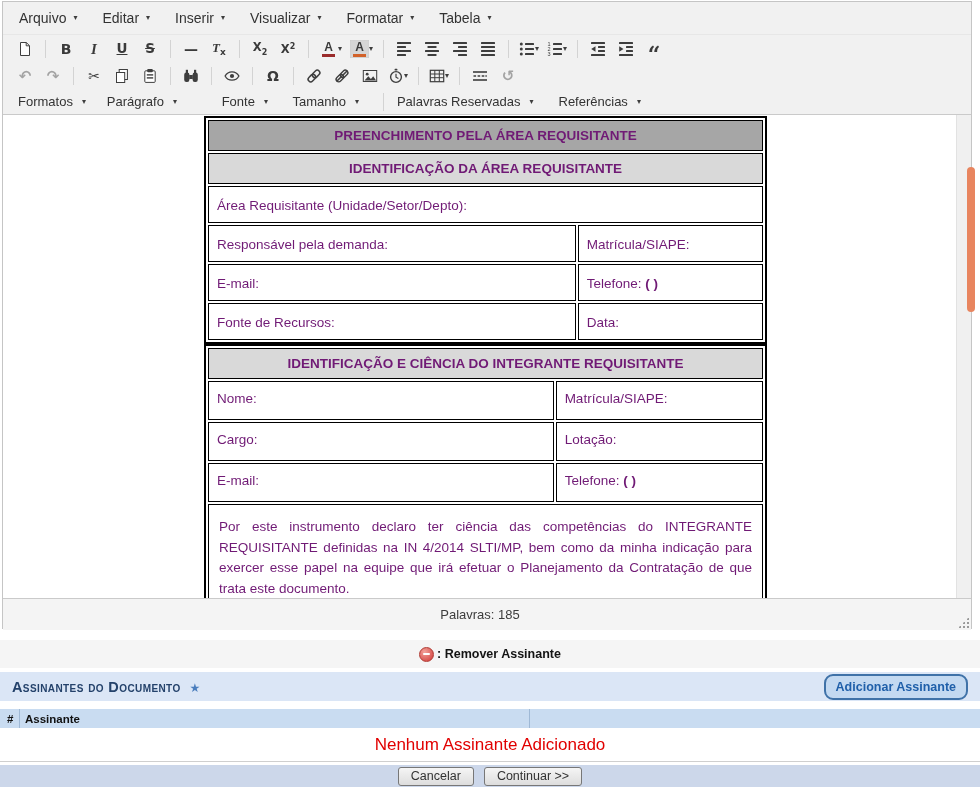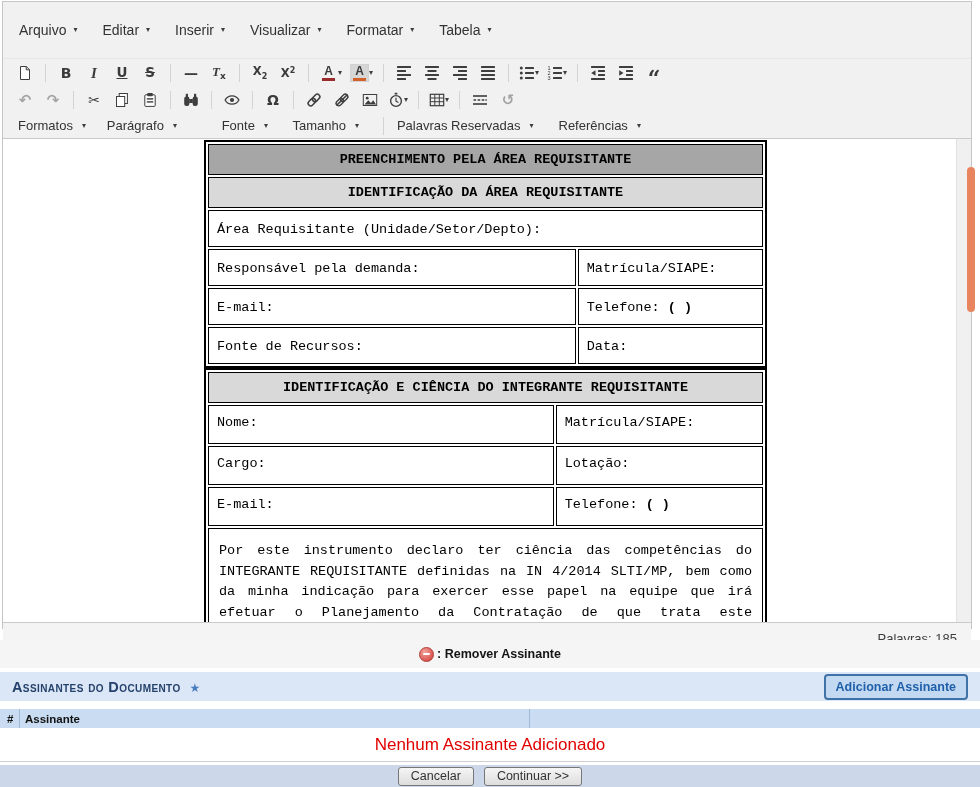--- a/index.html
+++ b/index.html
@@ -3,21 +3,21 @@
 <meta charset="utf-8">
 <style>
   html,body{margin:0;padding:0}
   body{width:980px;height:787px;overflow:hidden;background:#fff;
        font-family:"Liberation Sans","DejaVu Sans",sans-serif;}
   .page{position:relative;width:980px;height:787px}
 
   
   .mce{position:absolute;left:2px;top:1px;width:970px;height:628px;
        border:1px solid #c5c5c5;background:#f1f1f1;box-sizing:border-box}
-  .menubar{display:flex;align-items:center;height:32px;padding:12px 6px;
+  .menubar{display:flex;align-items:center;height:32px;padding:0 6px;
            background:#f1f1f1;border-bottom:1px solid #e7e7e7}
   .menu-item{display:inline-flex;align-items:center;height:26px;padding:0 10px;margin-right:5px;
              font-size:14px;color:#333;background:none;border:0;cursor:pointer;font-family:inherit}
   .menu-item .caret{margin-left:7px}
   .caret{font-size:8px;color:#3e3e3e;line-height:1}
 
   .toolbar{display:flex;align-items:center;padding:0 8px;background:#f1f1f1}
   #toolbar1{height:28px}
   #toolbar2{height:26px}
   #toolbar3{height:25px}
@@ -38,29 +38,29 @@
           cursor:pointer;font-family:inherit;white-space:nowrap}
   .tb-lbl .caret{margin-left:9px}
   .tb-lbl.sel{width:80px;justify-content:flex-end}
 
   
   .editarea{position:relative;height:483px;background:#fff;overflow:hidden;border-top:1px solid #cacaca}
   .iframe-sb{position:absolute;top:0;right:0;width:14px;height:100%;background:#f0f0f0;
              border-left:1px solid #e2e2e2}
   .doc{margin:1px 0 0 201px;width:563px}
   .doctable{border-collapse:separate;border-spacing:2px;background:#fff;border:2px solid #000;
-            table-layout:fixed;width:563px;color:#000000;font-size:13.5px;font-family:Liberation Mono, monospace}
+            table-layout:fixed;width:563px;color:#701a75;font-size:13.5px;font-family:Liberation Sans, sans-serif}
   .doctable td{border:1px solid #000;padding:11px 8px 9px;vertical-align:top;overflow:hidden}
   .t2 td{padding:9px 8px 13px}
   .doctable td.hdr{font-weight:bold;text-align:center;padding:7px 6px}
   .hdr.dark{background:var(--header_dark,#a6a6a6)}
   .hdr.light{background:var(--header_light,#d9d9d9);padding:11px 6px}
   .doctable td.para{text-align:justify;line-height:1.52;padding:12px 10px 46px}
 
-  .statusbar{position:relative;height:32px;display:flex;align-items:center;justify-content:flex-end;
+  .statusbar{position:relative;height:32px;display:flex;align-items:center;justify-content:center;
              padding-right:14px;background:#f4f4f4;border-top:1px solid #cacaca;font-size:13px;
              color:#3c3c3c;box-sizing:border-box}
   .grip{position:absolute;right:2px;bottom:2px;width:11px;height:11px;
         background-image:radial-gradient(circle,#9a9a9a 1px,transparent 1.3px);
         background-size:4px 4px;clip-path:polygon(100% 0,100% 100%,0 100%)}
 
   
   .legend-band{position:absolute;left:0;top:640px;width:100%;height:28px;background:#f5f5f5;
                display:flex;align-items:center;justify-content:center;gap:3px;
                font-weight:bold;font-size:12.5px;color:#141414}
@@ -69,21 +69,21 @@
                border:1px solid #b03a33;display:inline-flex;align-items:center;justify-content:center}
   .remove-icon::after{content:"";width:7px;height:2px;background:#fff;border-radius:1px}
 
   .section-bar{position:absolute;left:0;top:672px;width:100%;height:29px;
                background:var(--section_bar,#dbe6f6);display:flex;align-items:center;
                justify-content:space-between;padding:0 12px;box-sizing:border-box}
   .section-title{font-variant:small-caps;font-weight:bold;font-size:14.5px;
                  color:var(--section_title,#24426b);letter-spacing:.4px}
   .star{color:#4a7dbd;font-size:12px;margin-left:9px;font-variant:normal}
   .add-btn{background:var(--add_btn_bg,#c3d9f1);border:2px solid var(--add_btn_border,#3f72a8);
-           border-radius:4px;color:var(--add_btn_text,#1f5fa9);font-weight:bold;font-size:12.5px;
+           border-radius:9px;color:var(--add_btn_text,#1f5fa9);font-weight:bold;font-size:12.5px;
            padding:4px 10px;cursor:pointer;font-family:inherit}
 
   .list-header{position:absolute;left:0;top:708px;width:100%;height:20px;
                background:var(--list_header_bg,#c9dcf1);display:flex;align-items:center;
                font-size:11.5px;font-weight:bold;color:#111;border-top:1px solid #fff;box-sizing:border-box}
   .col-num{width:20px;padding-left:7px;box-sizing:border-box;border-right:1px solid #9fb9d6;
            align-self:stretch;display:flex;align-items:center}
   .col-name{width:510px;padding-left:5px;box-sizing:border-box;border-right:1px solid #9fb9d6;
             align-self:stretch;display:flex;align-items:center}
   .col-unit{flex:1;padding-left:7px}

